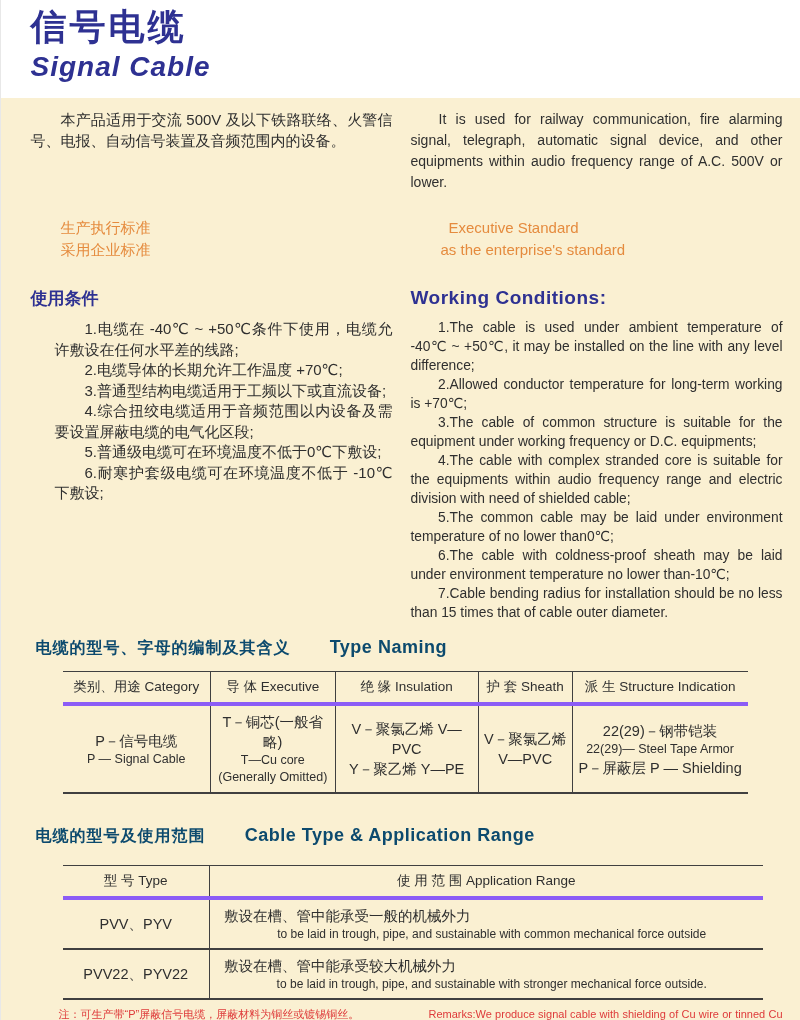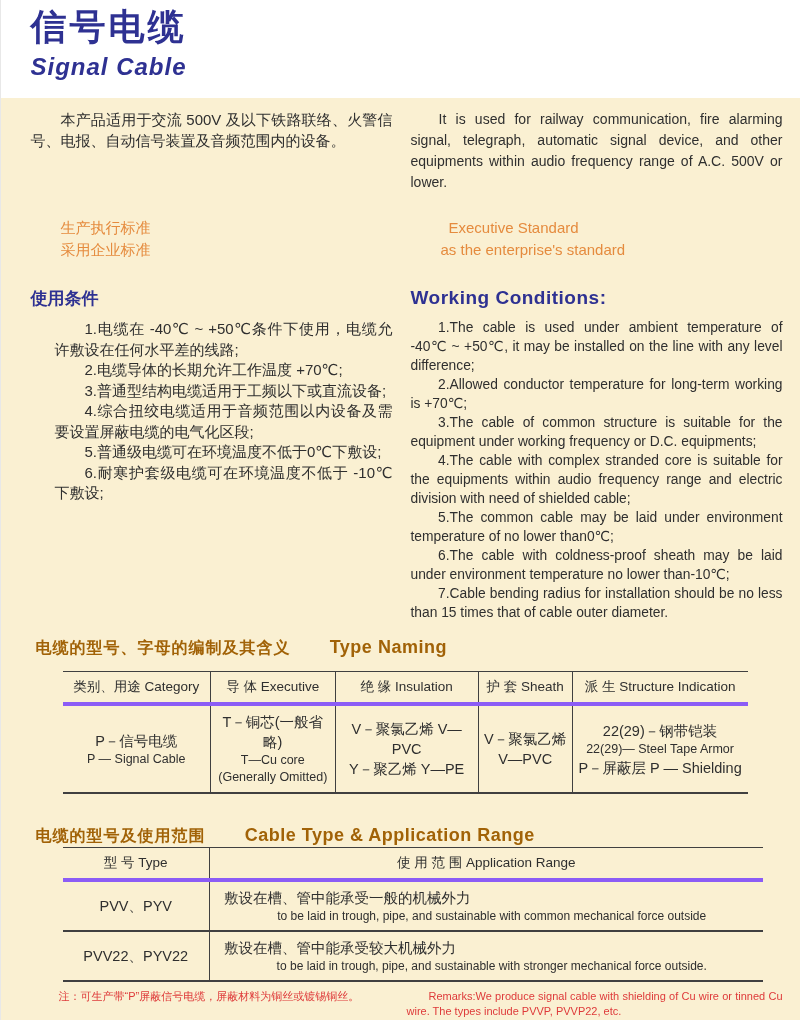--- a/index.html
+++ b/index.html
@@ -13,21 +13,21 @@
     font-family: "Liberation Sans", "DejaVu Sans", sans-serif;
     color: #2f2f2f;
   }
   
   .masthead { height: 98px; background: #ffffff; padding: 5px 0 0 30px; }
   .title-zh {
     font-size: 36px; font-weight: bold; color: #2e3192;
     letter-spacing: 3px; line-height: 44px;
   }
   .title-en {
-    font-size: 24px; font-weight: bold; font-style: italic;
+    font-size: 28px; font-weight: bold; font-style: italic;
     color: #2e3192; line-height: 36px; letter-spacing: 1px;
   }
   
   .sheet { height: 922px; background: #faf0d2; padding: 11px 18px 0 30px; }
   .row { display: flex; }
   .col-l { width: 362px; flex: none; }
   .col-gap { width: 18px; flex: none; }
   .col-r { width: 372px; flex: none; }
 
   .zh { font-size: 15px; line-height: 21px; text-align: justify; }
@@ -42,28 +42,28 @@
   .std-r2 { padding-left: 30px; }
 
   
   .cond-row { margin-top: 26px; }
   .h-zh { color: #2e3192; font-size: 17px; font-weight: bold; margin-bottom: 9px; }
   .h-en { color: #2e3192; font-size: 19px; font-weight: bold; margin-bottom: 9px; letter-spacing: 0.5px; }
   .li-zh { font-size: 15px; line-height: 20.5px; text-align: justify; text-indent: 2em; margin-left: 24px; }
   .li-en { font-size: 13.8px; line-height: 19px; text-align: justify; text-indent: 2em; }
 
   
-  .section-heading { margin-top: 14px; padding-left: 5px; color: #a16207; font-weight: bold; }
+  .section-heading { margin-top: 14px; padding-left: 5px; color: #0c4a6e; font-weight: bold; }
   .sect-zh { font-size: 16px; letter-spacing: 1px; }
   .sect-en { font-size: 18px; margin-left: 34px; letter-spacing: 0.5px; }
 
   
   table { border-collapse: collapse; margin-left: 32px; table-layout: fixed; }
   .t1 { width: 685px; margin-top: 12px; }
-  .t2 { width: 700px; }
+  .t2 { width: 700px; margin-top: 18px; }
   th, td { border: none; }
   .t1 th, .t2 th {
     border-top: 1.5px solid #404040; border-bottom: 4px solid #8b5cf6;
     font-size: 13.5px; font-weight: normal; text-align: center; padding: 6px 2px;
   }
   .t1 td, .t2 td { border-bottom: 2px solid #404040; padding: 6px 3px; vertical-align: middle; }
   .t1 th + th, .t1 td + td, .t2 th + th, .t2 td + td { border-left: 1.5px solid #404040; }
   .cell-center { text-align: center; }
   .cl-zh { font-size: 14.5px; line-height: 20px; }
   .cl-en { font-size: 12.5px; line-height: 17px; }

